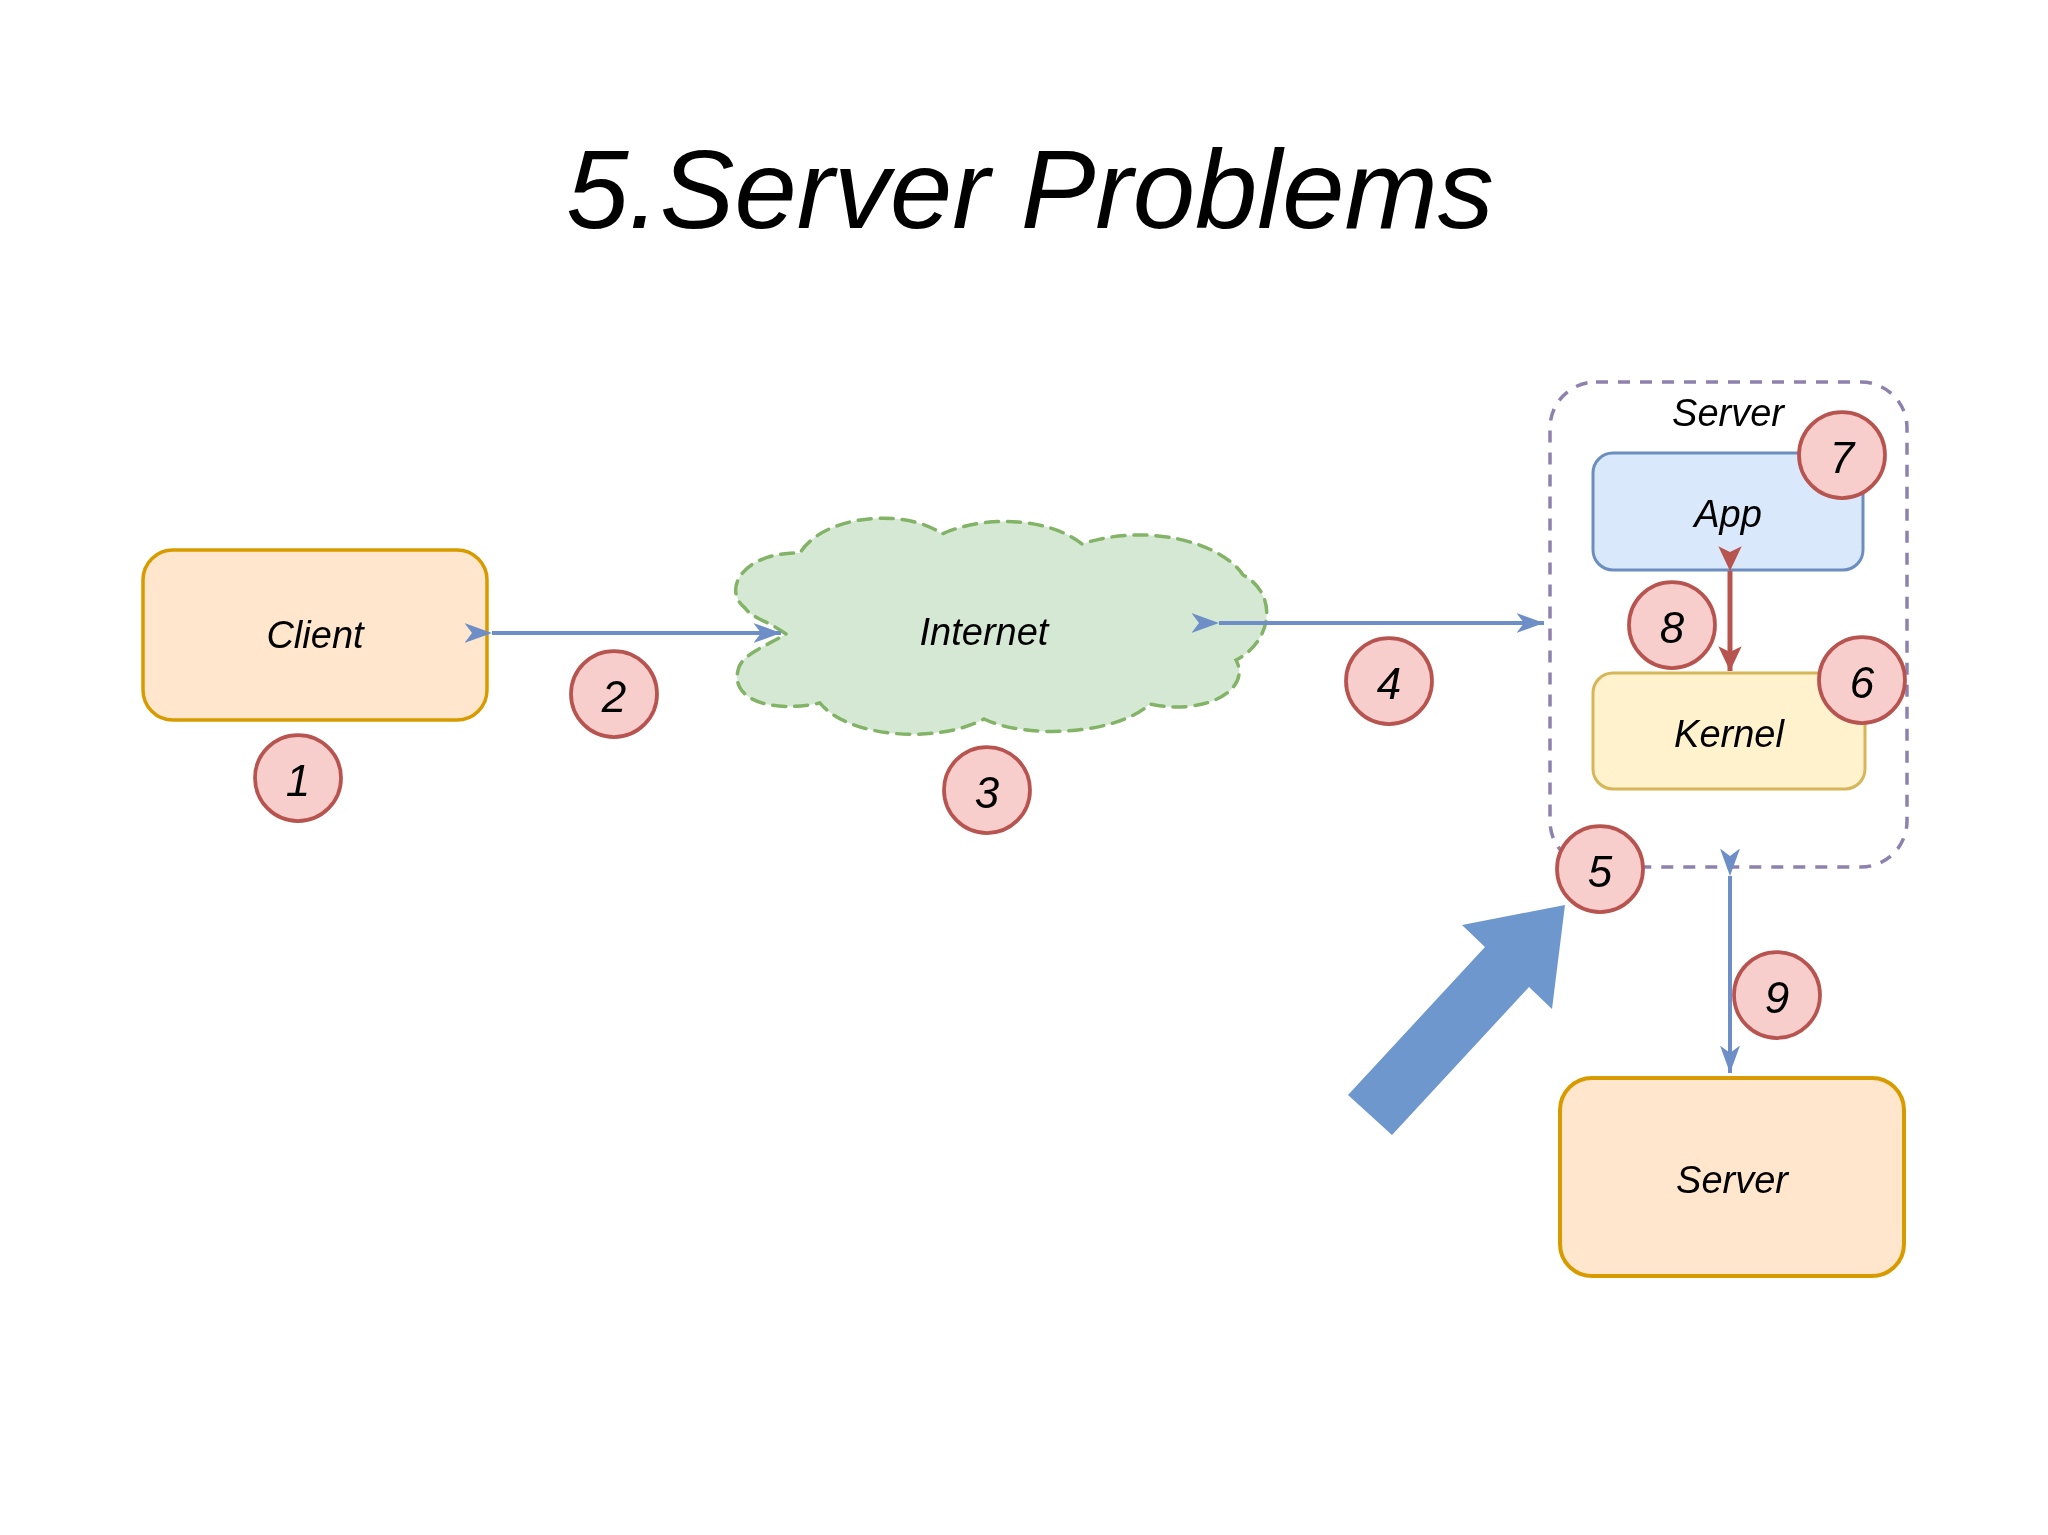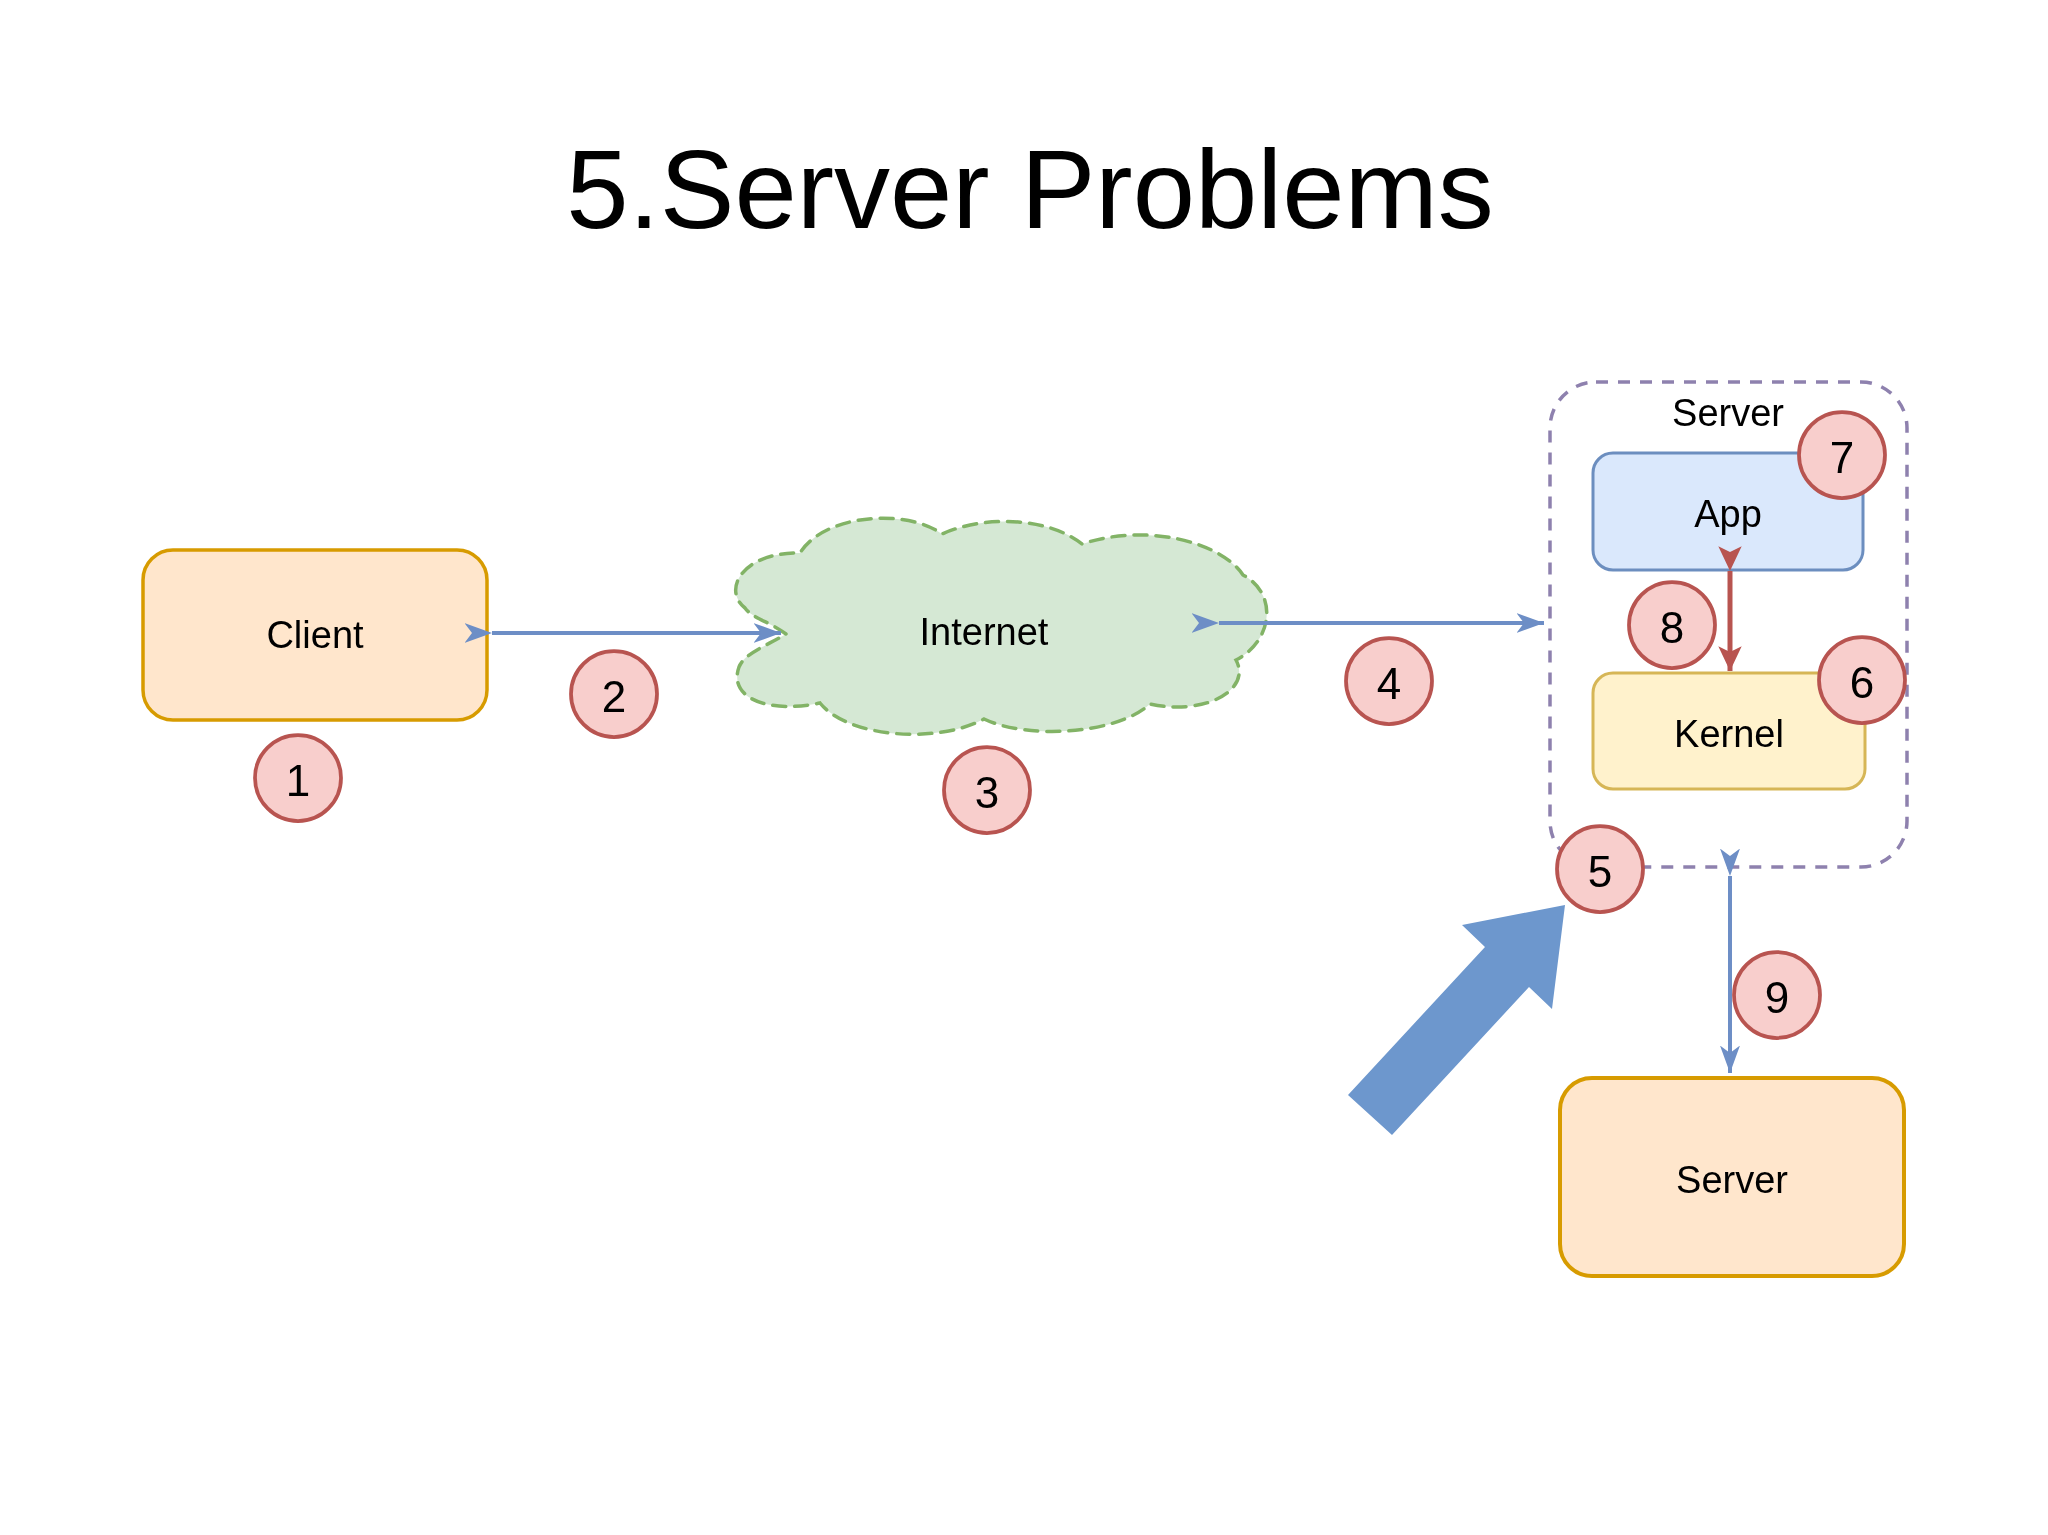--- a/index.html
+++ b/index.html
@@ -6,20 +6,21 @@
     margin: 0;
     padding: 0;
     background: #ffffff;
   }
   .canvas {
     position: relative;
     width: 2048px;
     height: 1535px;
     background: #ffffff;
     overflow: hidden;
+    font-style: italic;
   }
   svg { display: block; }
   text {
     font-family: "Liberation Sans", sans-serif;
     fill: #000000;
   }
   .title-text {
     font-size: 112px;
   }
   .node-label {

